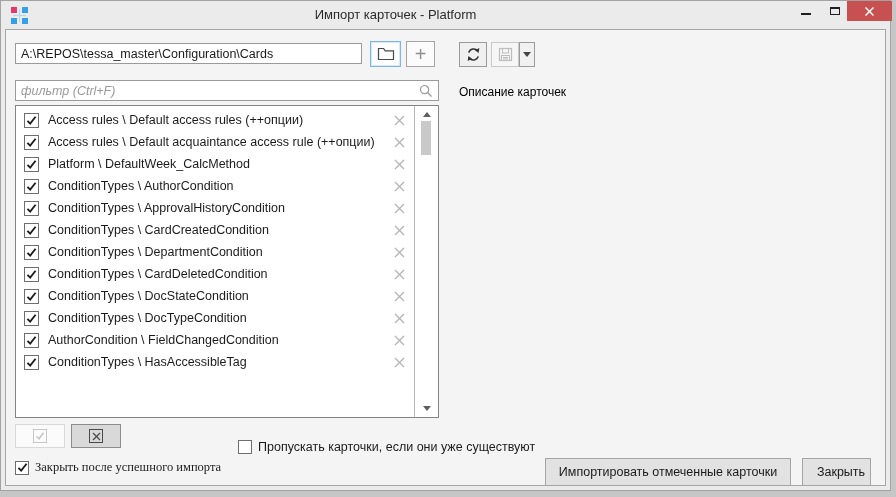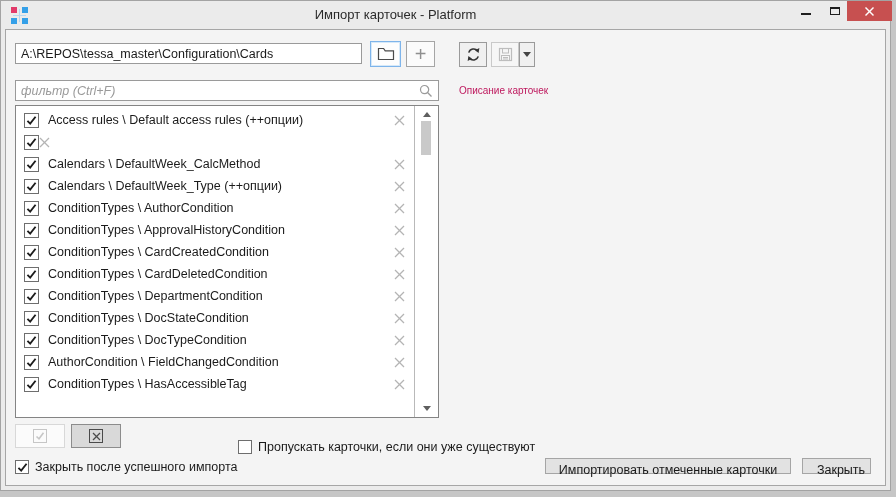--- a/index.html
+++ b/index.html
@@ -75,42 +75,42 @@
   .scrollbar {
     position:absolute; right:0; top:0; bottom:0; width:24px;
     background:#fff; border-left:1px solid #b9b9b9;
   }
   .sb-up, .sb-down { position:absolute; left:50%; transform:translateX(-50%); width:0; height:0; }
   .sb-up   { top:6px; border-left:4px solid transparent; border-right:4px solid transparent; border-bottom:5px solid #5f5f5f; }
   .sb-down { bottom:6px; border-left:4px solid transparent; border-right:4px solid transparent; border-top:5px solid #5f5f5f; }
   .sb-thumb { position:absolute; left:6px; width:10px; top:15px; height:34px; background:#c9c9c9; }
 
   
-  .desc-label { position:absolute; left:453px; top:55px; font-size:10px; color:#be185d; }
+  .desc-label { position:absolute; left:453px; top:55px; font-size:12px; color:#000000; }
   .desc-box {
     position:absolute; left:453px; top:73px; width:422px; height:317px;
     background:#fff; border:1px solid #83b2da; font-size:12.5px; color:#1b1b1b;
     padding:3px 5px; outline:none;
   }
 
   
   .sel-btn { position:absolute; top:394px; width:50px; height:24px; display:flex; align-items:center; justify-content:center; }
   .check-all-btn   { left:9px;  background:#fbfbfb; border:1px solid #d8d8d8; }
   .uncheck-all-btn { left:65px; background:#d9d9d9; border:1px solid #8c8c8c; }
   .boxed-icon { width:14px; height:14px; border:1px solid #4a4a4a; display:flex; align-items:center; justify-content:center; }
   .boxed-icon.dim { border-color:#c6c6c6; }
 
   .footer-cb { position:absolute; display:flex; align-items:center; cursor:default; }
-  .cb1 { left:9px;  top:430px; }
+  .cb1 { left:9px;  top:430px;font-family:Liberation Serif, serif; }
   .cb2 { left:232px; top:410px; }
   .footer-cb .checkbox { width:14px; height:14px; }
   .footer-cb .cb-label { margin-left:6px; font-size:12.5px; color:#1b1b1b; white-space:nowrap; }
 
   .action-btn {
-    position:absolute; top:428px; height:16px; background:#e2e2e2; border:1px solid #a5a5a5;
+    position:absolute; top:428px; height:28px; background:#e2e2e2; border:1px solid #a5a5a5;
     font-family:inherit; font-size:12.5px; color:#1a1a1a; text-align:center; line-height:22px; cursor:default;
   }
   .import-btn { left:539px; width:246px; }
   .close-btn  { left:796px; width:69px;padding-left:9px; }
 </style>
 </head>
 <body>
 
 <div class="window">
 
@@ -193,48 +193,35 @@
         <line x1="10" y1="1" x2="1" y2="10" stroke="#b4b4b4" stroke-width="1.3"></line>
       </svg>
     </span>
   </div>
           <div class="row">
     <span class="checkbox">
       <svg width="11" height="11" viewBox="0 0 10 10">
         <polyline points="1.3,5.3 3.8,7.8 8.7,1.6" fill="none" stroke="#1c1c1c" stroke-width="1.7"></polyline>
       </svg>
     </span>
-    <span class="row-x">
-      <svg width="11" height="11" viewBox="0 0 11 11">
-        <line x1="1" y1="1" x2="10" y2="10" stroke="#b4b4b4" stroke-width="1.3"></line>
-        <line x1="10" y1="1" x2="1" y2="10" stroke="#b4b4b4" stroke-width="1.3"></line>
-      </svg>
-    </span>
-  </div>
-          <div class="row">
-    <span class="checkbox">
-      <svg width="11" height="11" viewBox="0 0 10 10">
-        <polyline points="1.3,5.3 3.8,7.8 8.7,1.6" fill="none" stroke="#1c1c1c" stroke-width="1.7"></polyline>
-      </svg>
-    </span>
-    <span class="row-label">Calendars \ DefaultWeek_CalcMethod</span>
-    <span class="row-x">
-      <svg width="11" height="11" viewBox="0 0 11 11">
-        <line x1="1" y1="1" x2="10" y2="10" stroke="#b4b4b4" stroke-width="1.3"></line>
-        <line x1="10" y1="1" x2="1" y2="10" stroke="#b4b4b4" stroke-width="1.3"></line>
-      </svg>
-    </span>
-  </div>
-          <div class="row">
-    <span class="checkbox">
-      <svg width="11" height="11" viewBox="0 0 10 10">
-        <polyline points="1.3,5.3 3.8,7.8 8.7,1.6" fill="none" stroke="#1c1c1c" stroke-width="1.7"></polyline>
-      </svg>
-    </span>
-    <span class="row-label">Calendars \ DefaultWeek_Type (++опции)</span>
+    <span class="row-label">Access rules \ Default acquaintance access rule (++опции)</span>
+    <span class="row-x">
+      <svg width="11" height="11" viewBox="0 0 11 11">
+        <line x1="1" y1="1" x2="10" y2="10" stroke="#b4b4b4" stroke-width="1.3"></line>
+        <line x1="10" y1="1" x2="1" y2="10" stroke="#b4b4b4" stroke-width="1.3"></line>
+      </svg>
+    </span>
+  </div>
+          <div class="row">
+    <span class="checkbox">
+      <svg width="11" height="11" viewBox="0 0 10 10">
+        <polyline points="1.3,5.3 3.8,7.8 8.7,1.6" fill="none" stroke="#1c1c1c" stroke-width="1.7"></polyline>
+      </svg>
+    </span>
+    <span class="row-label">Platform \ DefaultWeek_CalcMethod</span>
     <span class="row-x">
       <svg width="11" height="11" viewBox="0 0 11 11">
         <line x1="1" y1="1" x2="10" y2="10" stroke="#b4b4b4" stroke-width="1.3"></line>
         <line x1="10" y1="1" x2="1" y2="10" stroke="#b4b4b4" stroke-width="1.3"></line>
       </svg>
     </span>
   </div>
           <div class="row">
     <span class="checkbox">
       <svg width="11" height="11" viewBox="0 0 10 10">
@@ -276,35 +263,35 @@
         <line x1="10" y1="1" x2="1" y2="10" stroke="#b4b4b4" stroke-width="1.3"></line>
       </svg>
     </span>
   </div>
           <div class="row">
     <span class="checkbox">
       <svg width="11" height="11" viewBox="0 0 10 10">
         <polyline points="1.3,5.3 3.8,7.8 8.7,1.6" fill="none" stroke="#1c1c1c" stroke-width="1.7"></polyline>
       </svg>
     </span>
+    <span class="row-label">ConditionTypes \ DepartmentCondition</span>
+    <span class="row-x">
+      <svg width="11" height="11" viewBox="0 0 11 11">
+        <line x1="1" y1="1" x2="10" y2="10" stroke="#b4b4b4" stroke-width="1.3"></line>
+        <line x1="10" y1="1" x2="1" y2="10" stroke="#b4b4b4" stroke-width="1.3"></line>
+      </svg>
+    </span>
+  </div>
+          <div class="row">
+    <span class="checkbox">
+      <svg width="11" height="11" viewBox="0 0 10 10">
+        <polyline points="1.3,5.3 3.8,7.8 8.7,1.6" fill="none" stroke="#1c1c1c" stroke-width="1.7"></polyline>
+      </svg>
+    </span>
     <span class="row-label">ConditionTypes \ CardDeletedCondition</span>
-    <span class="row-x">
-      <svg width="11" height="11" viewBox="0 0 11 11">
-        <line x1="1" y1="1" x2="10" y2="10" stroke="#b4b4b4" stroke-width="1.3"></line>
-        <line x1="10" y1="1" x2="1" y2="10" stroke="#b4b4b4" stroke-width="1.3"></line>
-      </svg>
-    </span>
-  </div>
-          <div class="row">
-    <span class="checkbox">
-      <svg width="11" height="11" viewBox="0 0 10 10">
-        <polyline points="1.3,5.3 3.8,7.8 8.7,1.6" fill="none" stroke="#1c1c1c" stroke-width="1.7"></polyline>
-      </svg>
-    </span>
-    <span class="row-label">ConditionTypes \ DepartmentCondition</span>
     <span class="row-x">
       <svg width="11" height="11" viewBox="0 0 11 11">
         <line x1="1" y1="1" x2="10" y2="10" stroke="#b4b4b4" stroke-width="1.3"></line>
         <line x1="10" y1="1" x2="1" y2="10" stroke="#b4b4b4" stroke-width="1.3"></line>
       </svg>
     </span>
   </div>
           <div class="row">
     <span class="checkbox">
       <svg width="11" height="11" viewBox="0 0 10 10">

